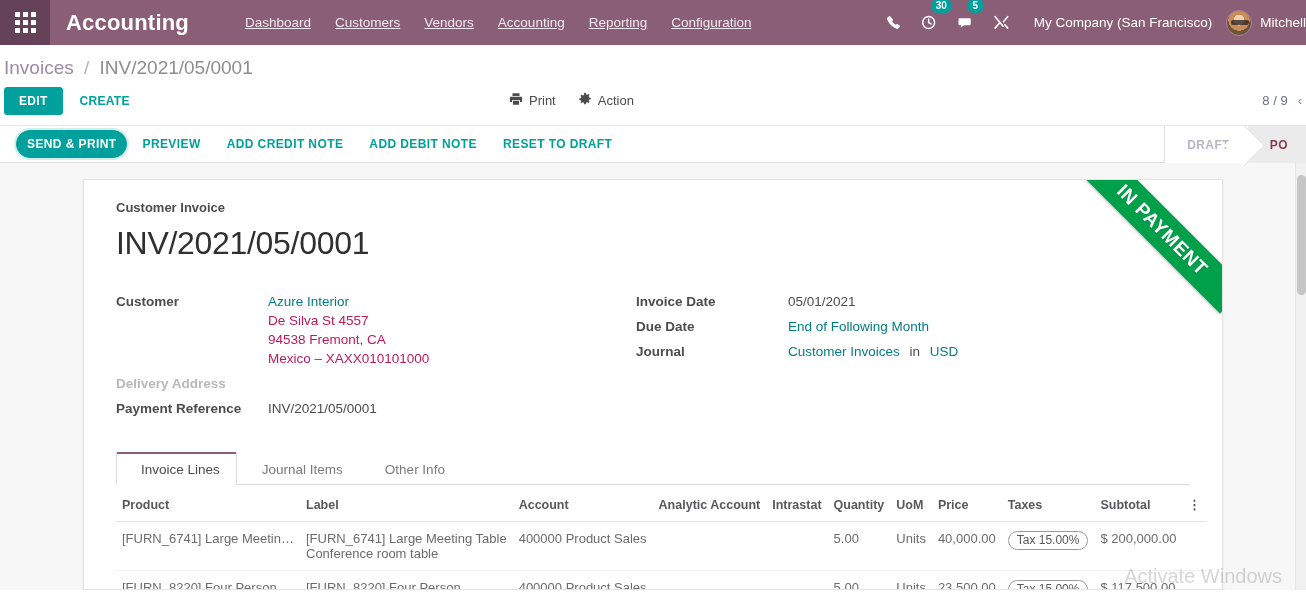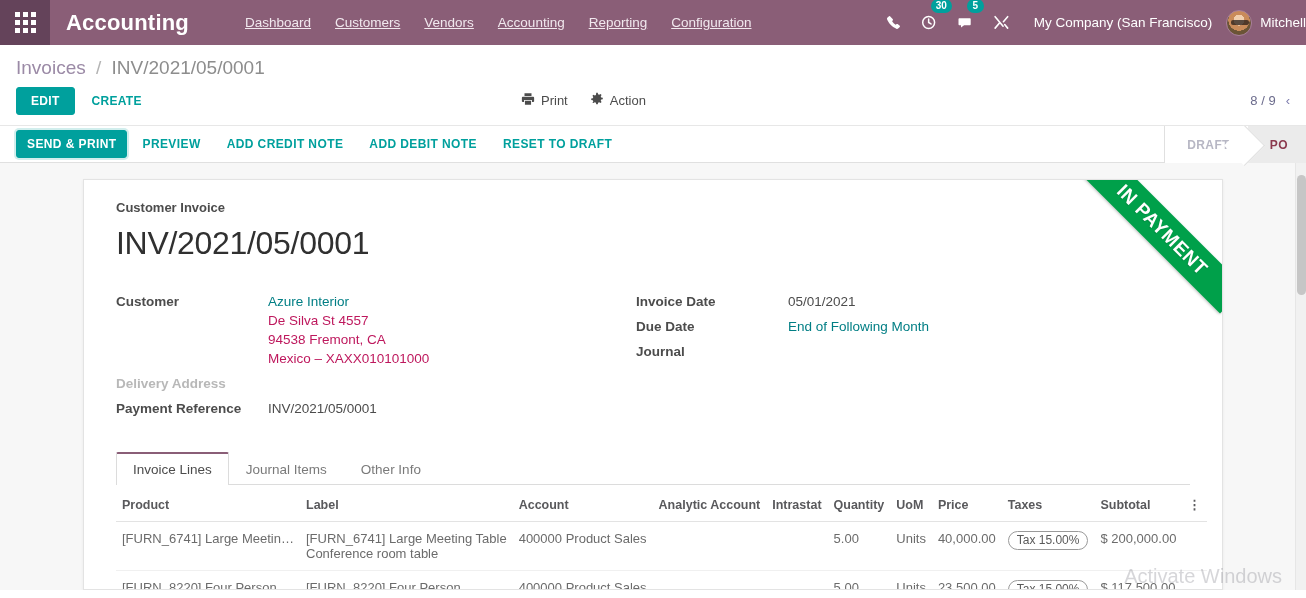--- a/index.html
+++ b/index.html
@@ -72,21 +72,21 @@
   .avatar::after {
     content:""; position:absolute; left:4px; top:9px; width:18px; height:5px;
     background: rgba(40,30,25,.75); border-radius: 2px;
   }
   .user-name { font-size: 13.5px; color:#fff; margin-left: 8px; white-space: nowrap; }
 
   
   .control-panel {
     background: #ffffff;
     border-bottom: 1px solid #e7e7e7;
-    padding: 0 16px;
+    padding: 0 4px;
   }
   .breadcrumb-row { padding: 12px 0 8px 0; font-size: 19px; }
   .bc-link { color: #9b8aa6; cursor: pointer; }
   .bc-sep { color: #b3b3b3; margin: 0 5px; }
   .bc-current { color: #8d8d8d; }
 
   .buttons-row {
     display: flex; align-items: center;
     padding-bottom: 10px; position: relative; min-height: 34px;
   }
@@ -128,20 +128,21 @@
   .sb-btn {
     font-size: 12px; font-weight: bold; letter-spacing: .4px;
     color: #00a09d; background: none;
     border: 1px solid transparent; border-radius: 3px;
     padding: 6px 10px; margin-right: 4px; cursor: pointer;
     white-space: nowrap;
   }
   .sb-btn.primary {
     background: #00a09d; color: #fff; border-color: #00a09d;
     box-shadow: 0 0 0 2px rgba(0,160,157,.18);
+    border-radius: 14px;
   }
   .sb-states {
     position: absolute; right: 0; top: 0; height: 37px;
     display: flex; align-items: stretch;
     border-left: 1px solid #e0e0e0;
   }
   .state {
     position: relative; display: flex; align-items: center;
     padding: 0 18px 0 22px;
     font-size: 12px; font-weight: bold; letter-spacing: .4px;
@@ -207,21 +208,21 @@
   .addr-line { color: #be185d; }
   .inline-sep { color: #4c4c4c; margin: 0 6px; }
 
   
   .notebook { margin-top: 28px; }
   .tabs {
     display: flex; border-bottom: 1px solid #dcdcdc;
   }
   .tab {
     font-size: 13.5px; color: #7a7a7a;
-    padding: 9px 16px 8px 16px;
+    padding: 9px 16px 8px 24px;
     border: 1px solid transparent; border-bottom: none;
     margin-bottom: -1px; cursor: pointer; white-space: nowrap;
   }
   .tab.active {
     color: #4c4c4c; background: #fff;
     border-color: #dcdcdc; border-top: 2px solid #8a5e77;
     border-radius: 2px 2px 0 0; padding-top: 8px;
   }
 
   
@@ -413,20 +414,25 @@
         <div class="frow">
           <div class="flabel">Invoice Date</div>
           <div class="fvalue">05/01/2021</div>
         </div>
         <div class="frow">
           <div class="flabel">Due Date</div>
           <div class="fvalue link">End of Following Month</div>
         </div>
         <div class="frow">
           <div class="flabel">Journal</div>
+          <div>
+            <span class="fvalue link">Customer Invoices</span>
+            <span class="inline-sep">in</span>
+            <span class="fvalue link">USD</span>
+          </div>
         </div>
       </div>
     </div>
 
     <div class="notebook">
       <div class="tabs">
         <div class="tab active">Invoice Lines</div>
         <div class="tab">Journal Items</div>
         <div class="tab">Other Info</div>
       </div>

